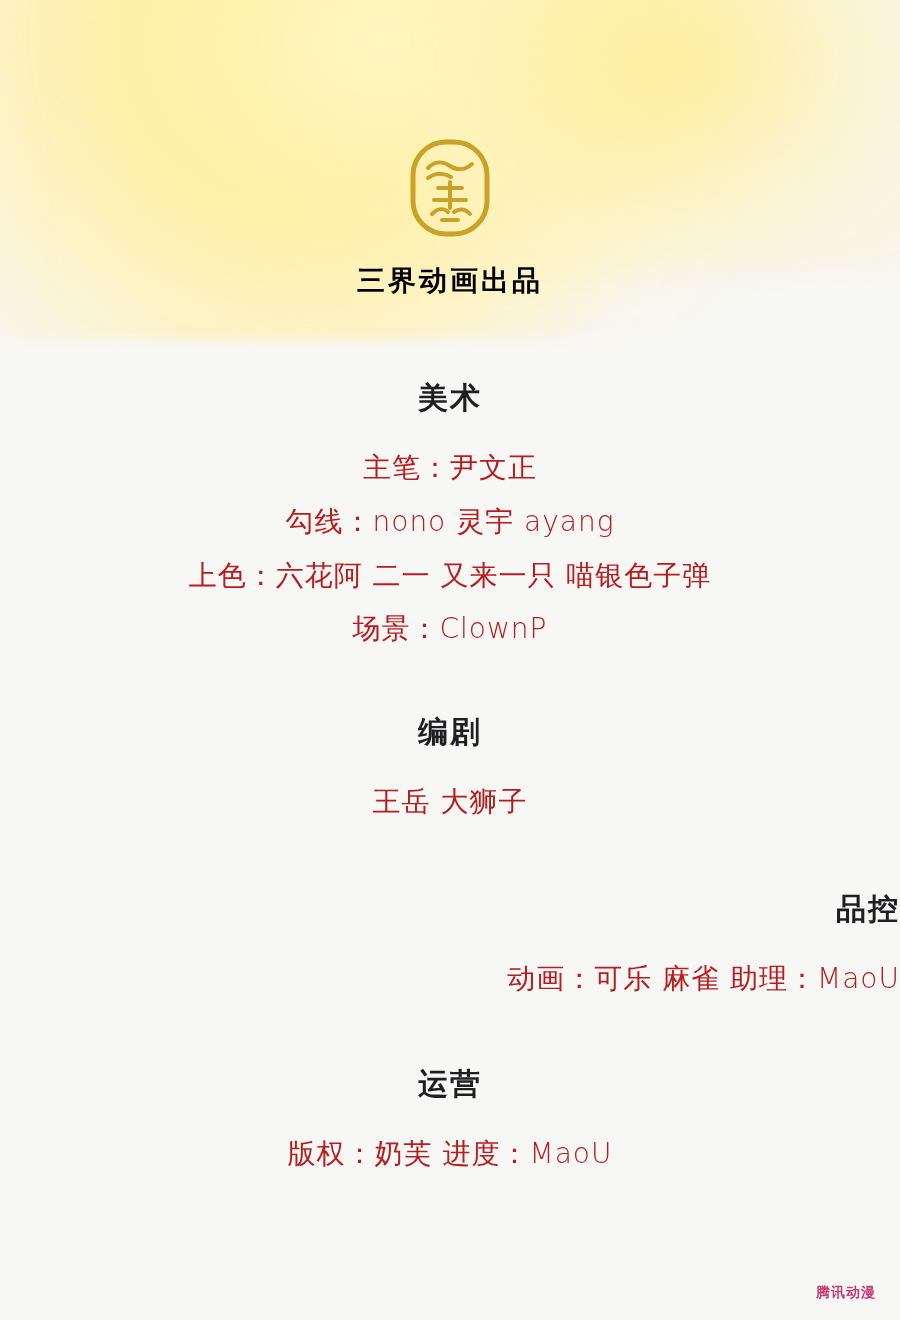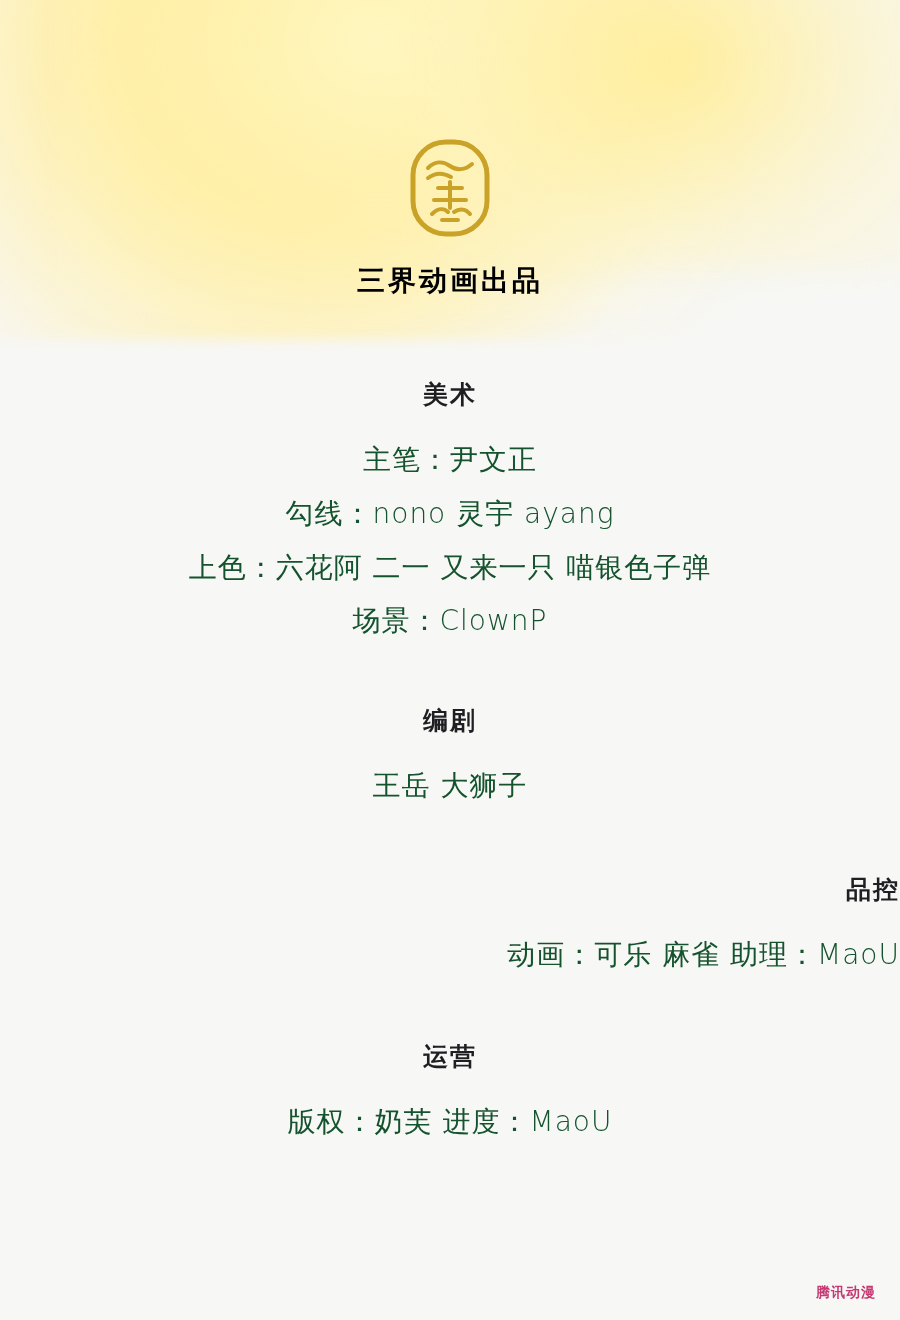--- a/index.html
+++ b/index.html
@@ -74,31 +74,31 @@
     color: #000000;
     font-family: "DejaVu Sans", sans-serif;
   }
   .credits {
     margin-top: 78px;
   }
   .section {
     margin-bottom: 44px;
   }
   .section-title {
-    font-size: 25px;
+    font-size: 30px;
     font-weight: bold;
     letter-spacing: 2px;
     color: #1f1f23;
     margin-bottom: 22px;
     font-family: "DejaVu Sans", sans-serif;
   }
   .credit-line {
     font-size: 28px;
     line-height: 1.92;
-    color: #14532d;
+    color: #b91c1c;
     letter-spacing: 1px;
     font-family: "DejaVu Sans", sans-serif;
     font-weight: 300;
   }
   .sec-art { margin-bottom: 56px; }
   .sec-script { margin-bottom: 60px; text-align: center; }
   .sec-qc { margin-bottom: 58px; text-align: right; }
   .sec-ops { margin-bottom: 0; }
 
   .watermark {

